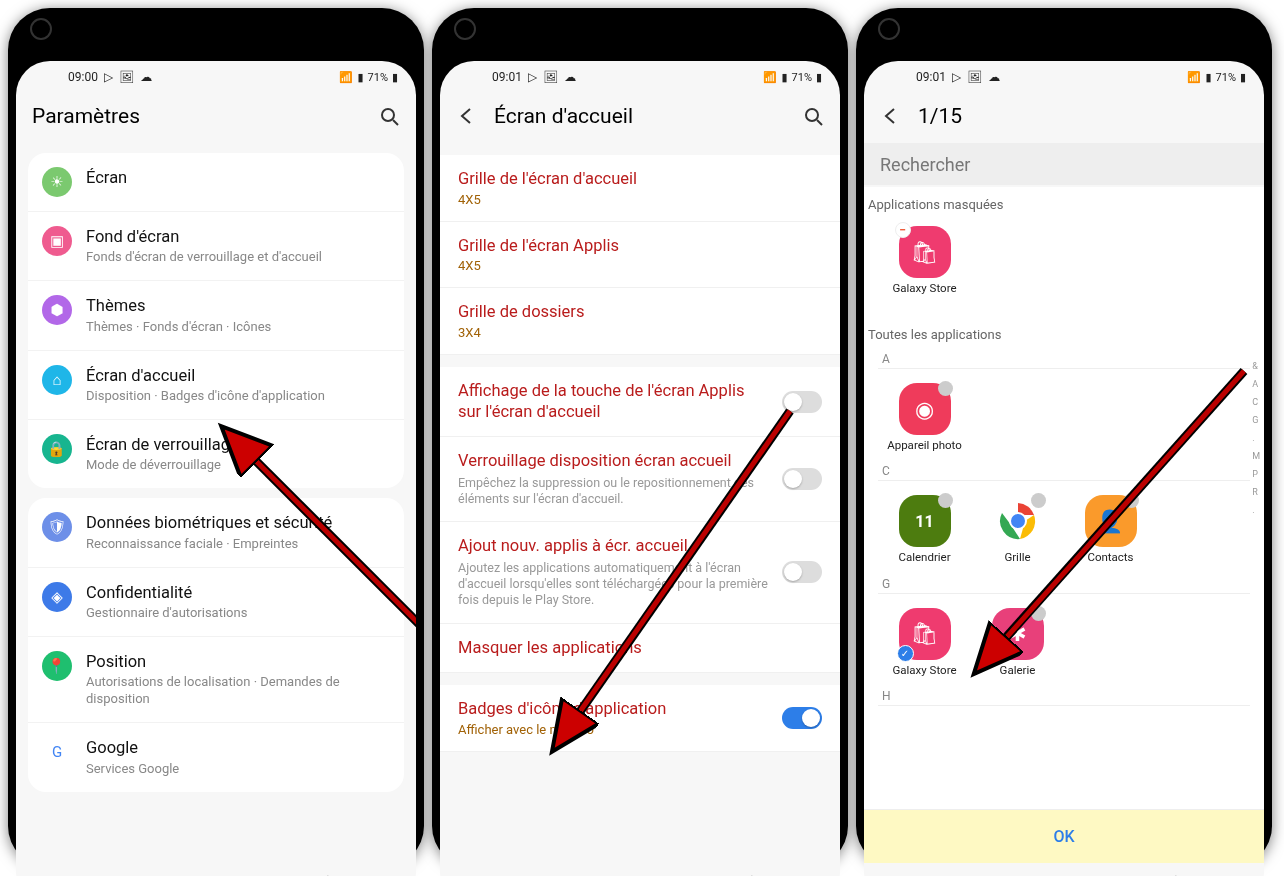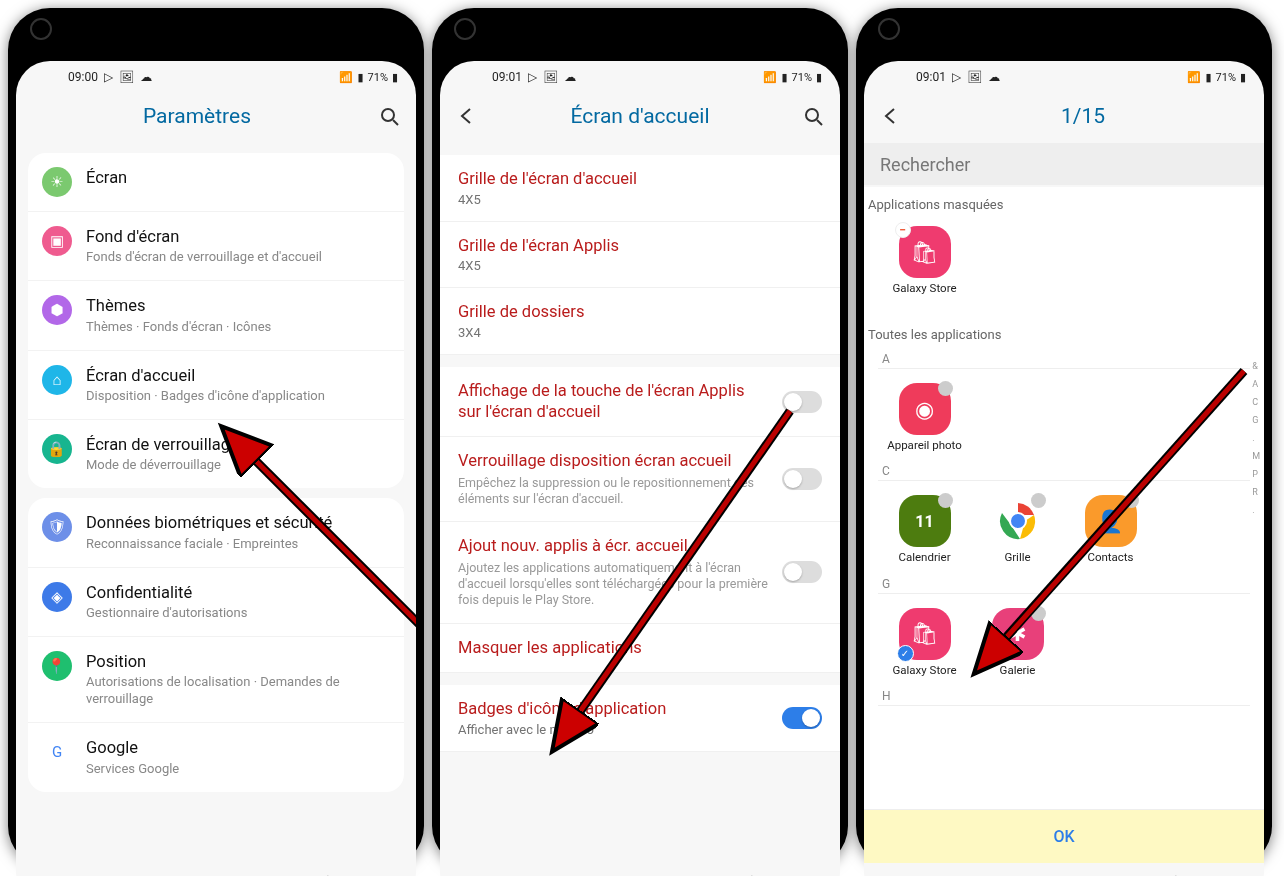--- a/index.html
+++ b/index.html
@@ -4,35 +4,35 @@
 <style>
 * { margin:0; padding:0; box-sizing:border-box; font-family:-apple-system,Roboto,"Segoe UI",sans-serif; }
 body { background:#fff; padding:8px; display:flex; gap:8px; }
 .phone { width:416px; height:860px; background:#000; border-radius:42px; padding:8px; position:relative; box-shadow:0 2px 14px rgba(0,0,0,.5); }
 .screen { width:100%; height:100%; background:#f7f7f7; border-radius:34px; overflow:hidden; position:relative; display:flex; flex-direction:column;margin-top:45px; }
 .statusbar { height:28px; display:flex; align-items:center; justify-content:space-between; padding:4px 18px 0; font-size:12px; color:#222; position:relative; }
 .statusbar .left { display:flex; align-items:center; gap:6px; }
 .statusbar .right { display:flex; align-items:center; gap:4px; font-size:11px; }
 .camhole { position:absolute; top:10px; left:22px; width:22px; height:22px; background:#000; border-radius:50%; z-index:5; border:2px solid #333; }
 .appbar { height:54px; display:flex; align-items:center; padding:0 16px; gap:16px; }
-.appbar .title { font-size:21px; color:#0369a1; font-weight:400; flex:1;text-align:center; }
+.appbar .title { font-size:21px; color:#000000; font-weight:400; flex:1; }
 .header-search { height:42px; margin:0 0 2px; background:#eee; display:flex; align-items:center; padding:0 16px; font-size:18px; color:#777; }
 .section-label { font-size:13px; color:#666; padding:10px 4px 6px; }
 .content { flex:1; overflow-y:auto; background:#f7f7f7; }
 .card { background:#fff; margin:10px 12px; border-radius:18px; overflow:hidden; }
 .item { display:flex; padding:14px 14px; align-items:flex-start; gap:14px; border-bottom:1px solid #f2f2f2; }
 .item:last-child { border-bottom:none; }
 .item .icn { width:30px; height:30px; border-radius:50%; flex-shrink:0; display:flex; align-items:center; justify-content:center; color:#fff; font-size:15px; }
 .item .txts { flex:1; }
 .item .ttl { font-size:16.5px; color:#111; line-height:1.3; }
 .item .sub { font-size:13px; color:#888; margin-top:2px; line-height:1.3; }
 .flatlist .row { padding:14px 18px; border-bottom:1px solid #f0f0f0; background:#fff; display:flex; align-items:center; gap:12px; }
 .flatlist .row .txts { flex:1; }
 .flatlist .row .ttl { font-size:16.5px; color:#b91c1c; line-height:1.25; }
-.flatlist .row .val { font-size:13px; color:#737373; margin-top:2px; }
+.flatlist .row .val { font-size:13px; color:#a16207; margin-top:2px; }
 .flatlist .row .desc { font-size:12.5px; color:#999; margin-top:3px; line-height:1.3; }
 .flatlist .gap { height:12px; background:#f7f7f7; }
 .toggle { width:40px; height:22px; border-radius:20px; background:#ddd; position:relative; flex-shrink:0; }
 .toggle::after { content:""; position:absolute; width:18px; height:18px; background:#fff; border-radius:50%; top:2px; left:2px; box-shadow:0 1px 2px rgba(0,0,0,.25); }
 .toggle.on { background:#2d7ee8; }
 .toggle.on::after { left:auto; right:2px; }
 .appgrid-sec { padding:0 14px 14px; background:#fff; }
 .appgrid { display:flex; flex-wrap:wrap; gap:0; }
 .appcell { width:25%; display:flex; flex-direction:column; align-items:center; padding:8px 2px; position:relative; }
 .appicon { width:52px; height:52px; border-radius:18px; display:flex; align-items:center; justify-content:center; color:#fff; font-size:22px; position:relative; }
@@ -125,21 +125,21 @@
               <div class="icn" style="background: rgb(61, 122, 232); color: rgb(255, 255, 255);">◈</div>
               <div class="txts">
                 <div class="ttl">Confidentialité</div>
                 <div class="sub">Gestionnaire d'autorisations</div>
               </div>
             </div>
             <div class="item">
               <div class="icn" style="background: rgb(31, 191, 111); color: rgb(255, 255, 255);">📍</div>
               <div class="txts">
                 <div class="ttl">Position</div>
-                <div class="sub">Autorisations de localisation  ·  Demandes de verrouillage</div>
+                <div class="sub">Autorisations de localisation  ·  Demandes de disposition</div>
               </div>
             </div>
             <div class="item">
               <div class="icn" style="background: rgb(255, 255, 255); color: rgb(66, 133, 244);">G</div>
               <div class="txts">
                 <div class="ttl">Google</div>
                 <div class="sub">Services Google</div>
               </div>
             </div>
           </div>

